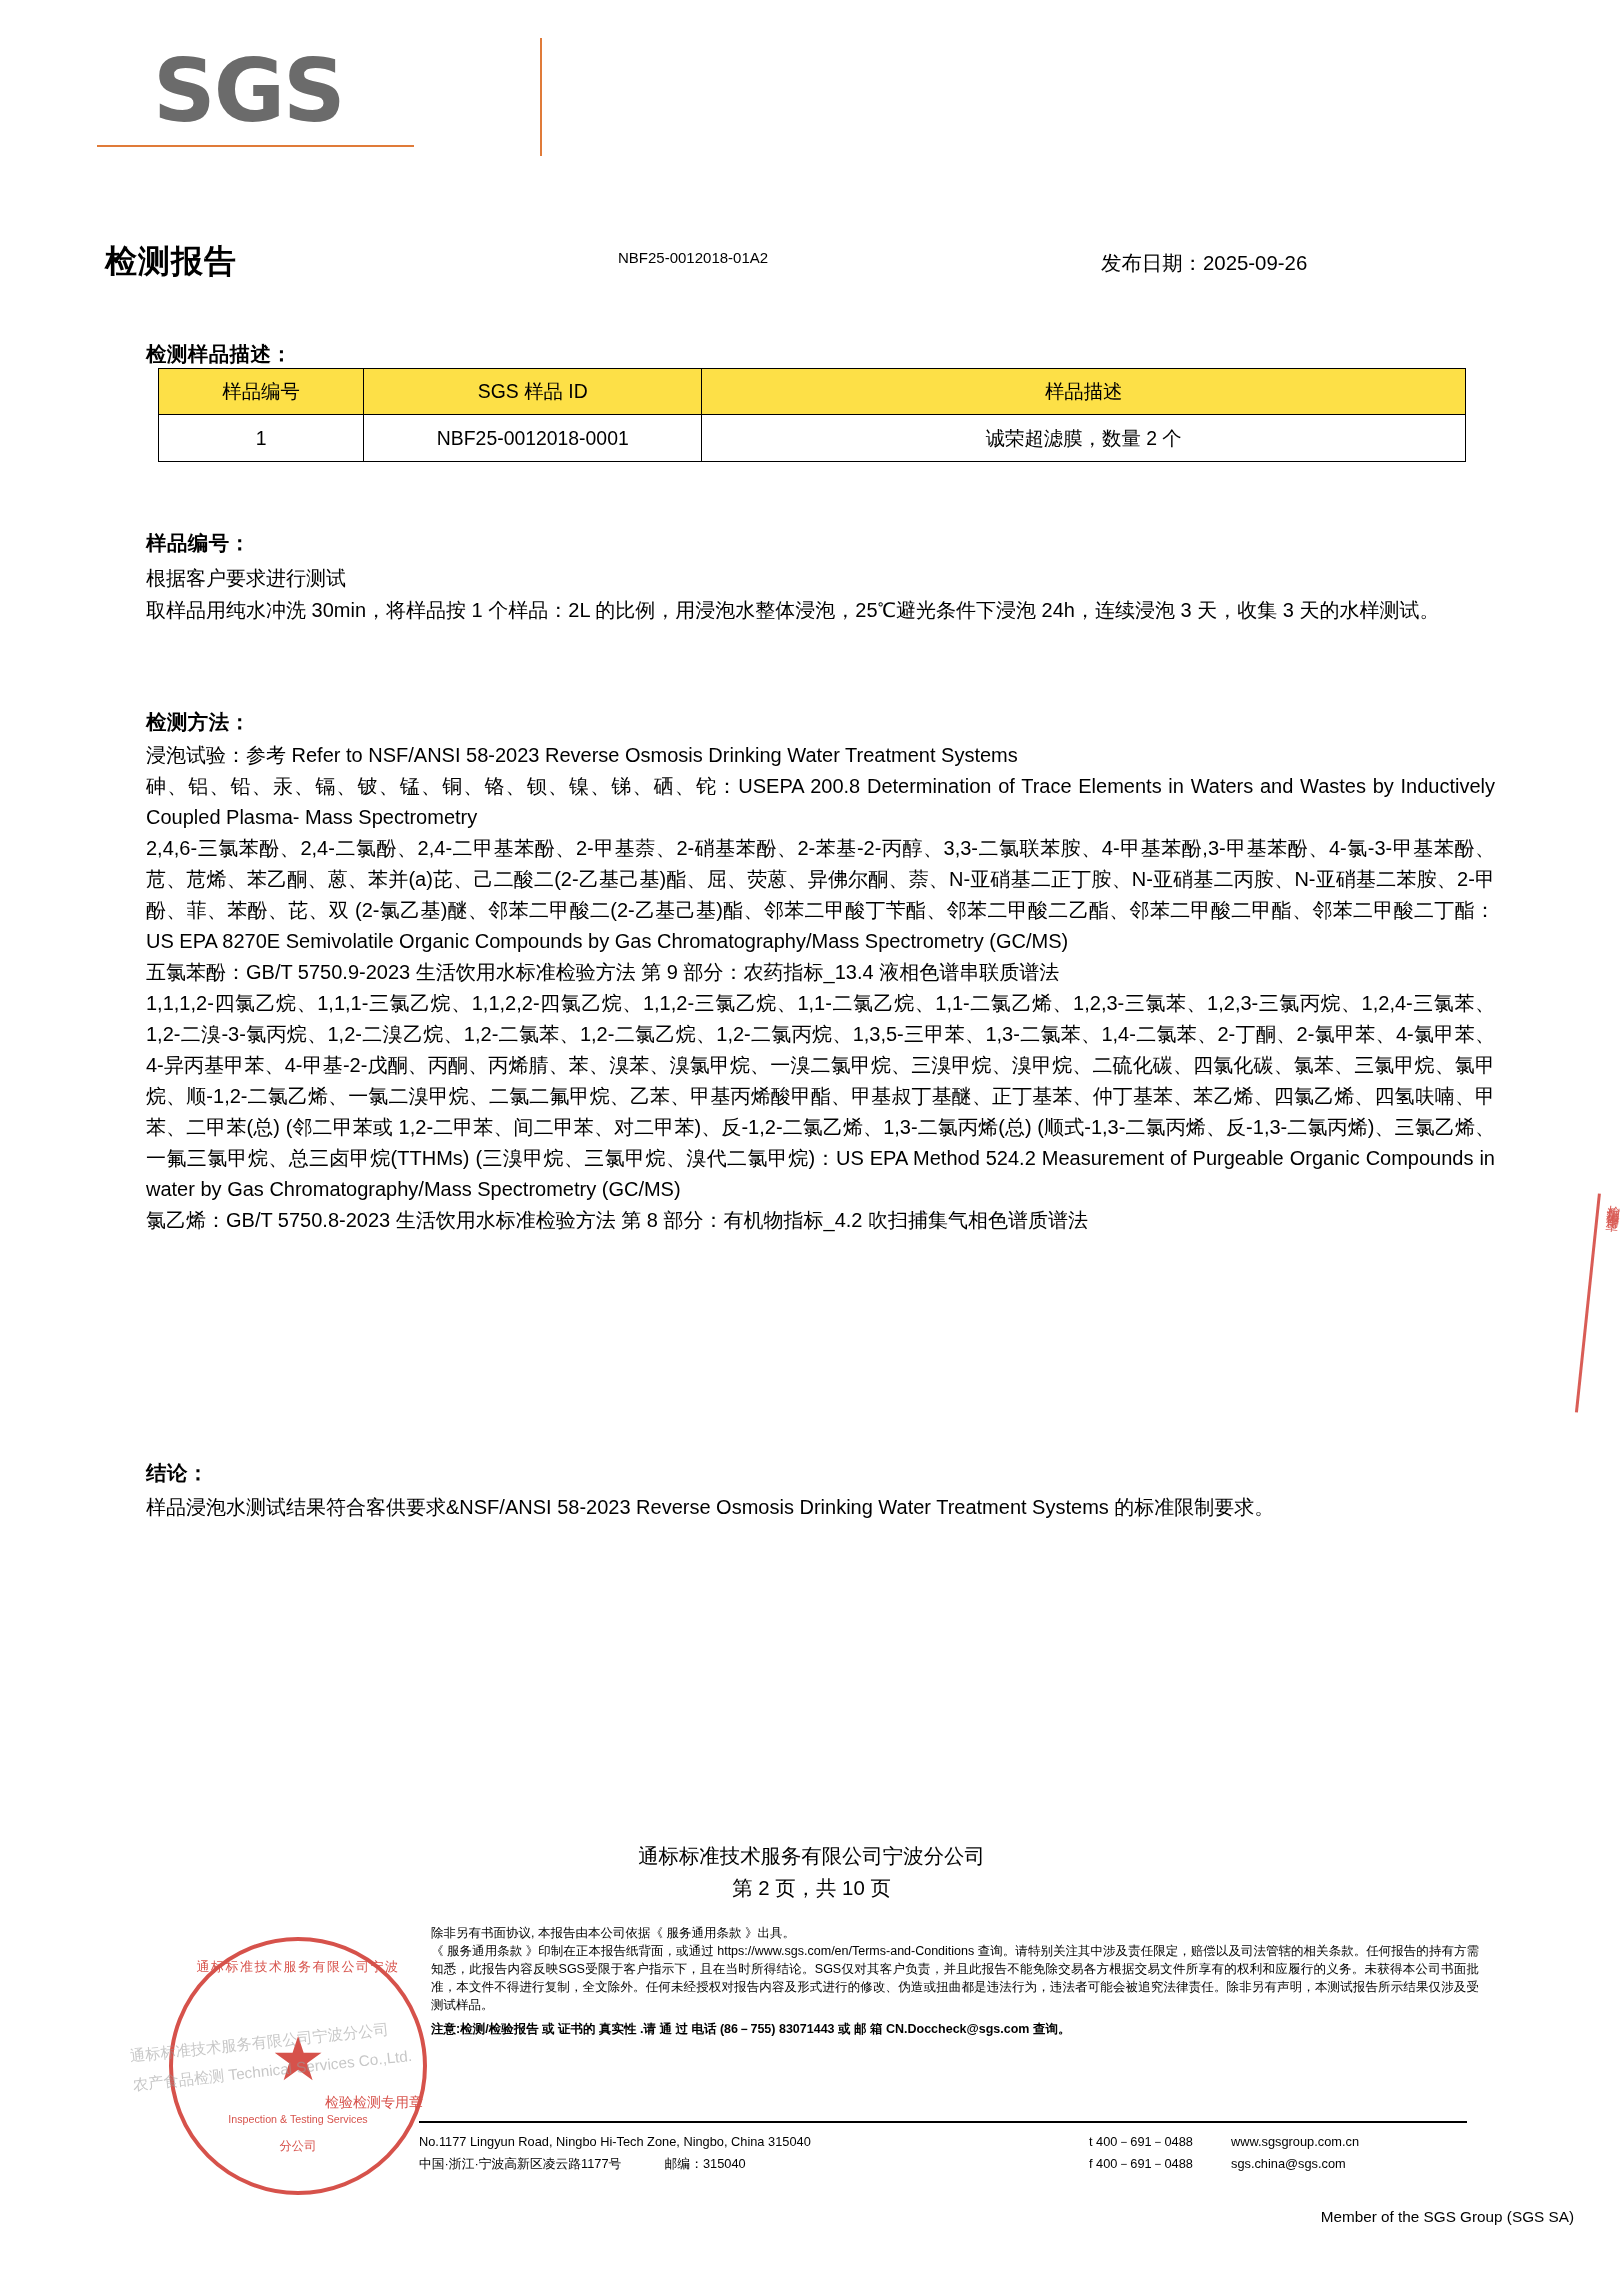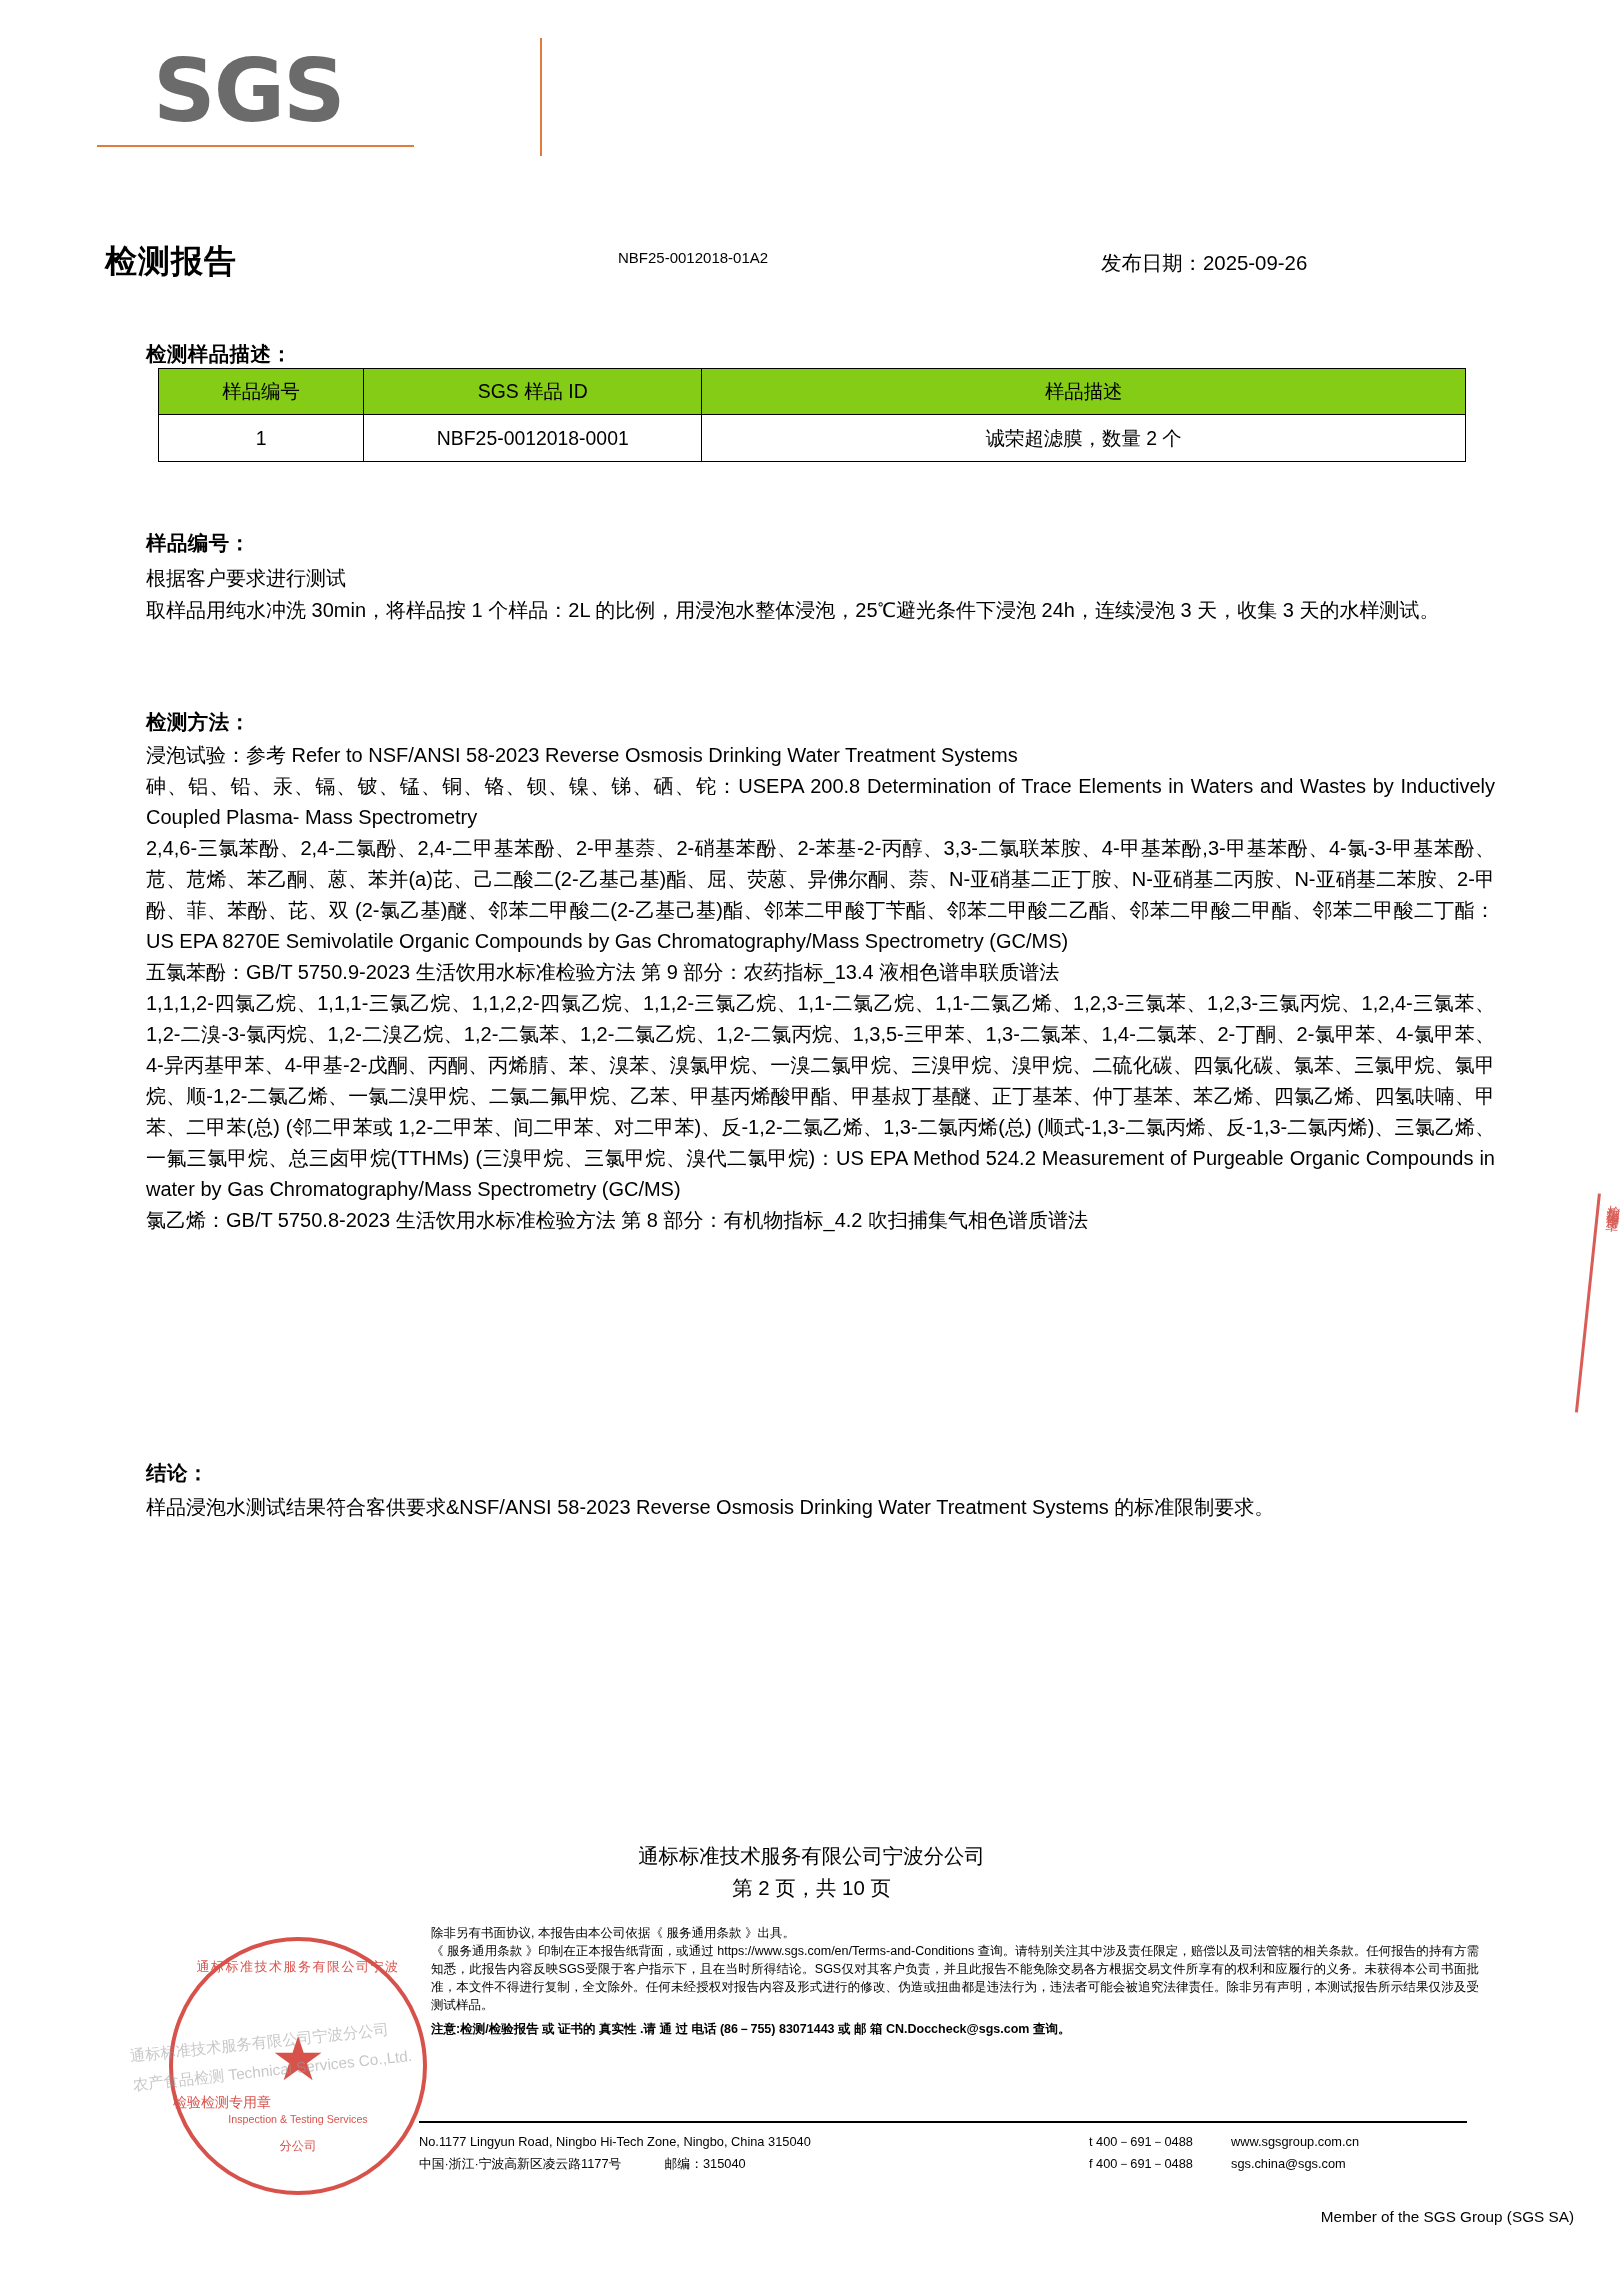--- a/index.html
+++ b/index.html
@@ -109,21 +109,21 @@
     font-size: 19.4px;
   }
   table.sample-table th,
   table.sample-table td {
     border: 1px solid #000000;
     text-align: center;
     padding: 9.2px 5.1px;
     font-weight: normal;
   }
   table.sample-table thead th {
-    background: #84cc16;
+    background: #fde047;
     font-size: 19.4px;
   }
   .col-no { width: 194px; }
   .col-id { width: 327px; }
 
   
   .sec-requirement {
     position: absolute;
     left: 146px;
     top: 529px;
@@ -240,21 +240,21 @@
     left: 0; top: 0;
     width: 100%; height: 100%;
     font-size: 13.3px;
     letter-spacing: 1.5px;
   }
   .stamp-center-line1 {
     position: absolute;
     left: 0;
     top: 153px;
     width: 100%;
-    text-align: left;
+    text-align: right;
     font-size: 14px;
   }
   .stamp-center-line2 {
     position: absolute;
     left: 0;
     top: 172px;
     width: 100%;
     text-align: center;
     font-size: 10.7px;
   }

